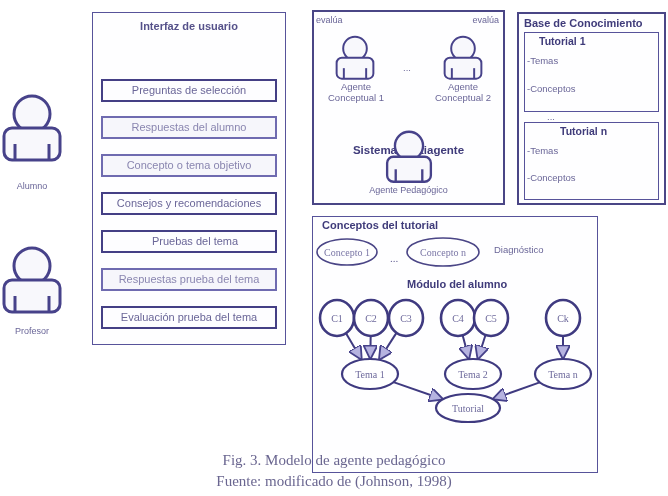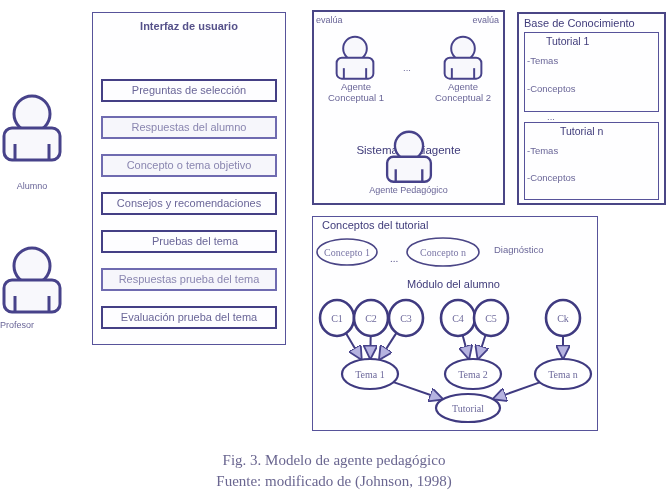--- a/index.html
+++ b/index.html
@@ -4,21 +4,21 @@
 <style>
   html, body { margin:0; padding:0; background:#ffffff; }
   body { width:668px; height:496px; position:relative; overflow:hidden;
          font-family:"Liberation Sans", sans-serif; color:#5a5590; }
   .abs { position:absolute; }
   .frame { position:absolute; border:2px solid #4a4686; box-sizing:border-box; background:#fefeff; }
   .frame.thin { border:1.5px solid #57539a; }
   .ui-item { position:absolute; left:8px; right:8px; height:23px; border:2.5px solid #443f85;
              box-sizing:border-box; text-align:center; font-size:11px; line-height:18px; color:#6a6698; background:#fdfdff; }
   .ui-item.light { border-color:#6f6bb0; border-style:solid; color:#8a86b0; background:#f6f6fb; }
-  .title { font-size:11.5px; font-weight:normal; color:#3f3b7a; }
+  .title { font-size:11.5px; font-weight:bold; color:#3f3b7a; }
   .small { font-size:9.5px; color:#6a6698; }
   .caption { font-family:"Liberation Serif", serif; font-size:15px; color:#6a6690; text-align:center; width:100%; }
   svg text { font-family:"Liberation Serif", serif; }
 </style>
 </head>
 <body>
 
 <svg width="0" height="0" style="position:absolute">
   <defs>
     <symbol id="person" viewBox="0 0 64 70">
@@ -33,21 +33,21 @@
 <div class="abs" style="left:0;top:92px;width:64px;">
   <svg width="64" height="70">
       <use href="#person"></use>
     </svg>
   <div class="small" style="text-align:center;font-size:9px;margin-top:15px;">Alumno</div>
 </div>
 <div class="abs" style="left:0;top:244px;width:64px;">
   <svg width="64" height="70">
       <use href="#person"></use>
     </svg>
-  <div class="small" style="font-size:9px;margin-top:2px;">Profesor</div>
+  <div class="small" style="text-align:center;font-size:9px;margin-top:8px;">Profesor</div>
 </div>
 
 <div class="frame thin" style="left:92px;top:12px;width:194px;height:333px;">
   <div class="title abs" style="left:0;right:0;top:7px;text-align:center;font-weight:bold;color:#55518a;font-size:11px;">Interfaz de usuario</div>
   <div class="ui-item" style="top:66px;">Preguntas de selección</div>
   <div class="ui-item light" style="top:103px;">Respuestas del alumno</div>
   <div class="ui-item light" style="top:141px;">Concepto o tema objetivo</div>
   <div class="ui-item" style="top:179px;">Consejos y recomendaciones</div>
   <div class="ui-item" style="top:217px;padding-left:12px;">Pruebas del tema</div>
   <div class="ui-item light" style="top:255px;">Respuestas prueba del tema</div>
@@ -75,33 +75,33 @@
   <div class="title abs" style="left:0;right:0;top:96px;text-align:center;margin-top:36px;">Sistema Multiagente</div>
   <svg class="abs" style="left:70px;top:116px;" width="50" height="56">
       <use href="#person"></use>
     </svg>
   <div class="small abs" style="left:0;right:0;top:173px;text-align:center;font-size:9px;">Agente Pedagógico</div>
 </div>
 
 <div class="frame" style="left:517px;top:12px;width:149px;height:193px;">
   <div class="title abs" style="left:5px;top:3px;font-size:11px;">Base de Conocimiento</div>
   <div class="frame thin" style="left:5px;top:18px;width:135px;height:80px;">
-    <div class="title abs" style="left:21px;top:2px;font-size:10.5px;">Tutorial 1</div>
+    <div class="title abs" style="left:14px;top:2px;font-size:10.5px;">Tutorial 1</div>
     <div class="small abs" style="left:2px;top:22px;">-Temas</div>
     <div class="small abs" style="left:2px;top:50px;">-Conceptos</div>
   </div>
   <div class="small abs" style="left:28px;top:97px;">...</div>
   <div class="frame thin" style="left:5px;top:108px;width:135px;height:78px;">
     <div class="title abs" style="left:3px;top:2px;font-size:10.5px;margin-left:32px;">Tutorial n</div>
     <div class="small abs" style="left:2px;top:22px;">-Temas</div>
     <div class="small abs" style="left:2px;top:49px;">-Conceptos</div>
   </div>
 </div>
 
-<div class="frame thin" style="left:312px;top:216px;width:286px;height:215px;">
+<div class="frame thin" style="left:312px;top:216px;width:286px;height:257px;">
   <div class="title abs" style="left:9px;top:2px;font-size:11px;">Conceptos del tutorial</div>
   <div class="small abs" style="left:181px;top:27px;font-size:9.5px;">Diagnóstico</div>
   <div class="title abs" style="left:94px;top:61px;font-size:11px;">Módulo del alumno</div>
   <svg class="abs" style="left:0;top:0;" width="286" height="215" id="graph">
     <defs>
       <marker id="arr" viewBox="0 0 10 10" refX="9" refY="5" markerWidth="7" markerHeight="7" orient="auto-start-reverse">
         <path d="M0,0 L10,5 L0,10 z" fill="#b6b3e0" stroke="#46418a" stroke-width="1.3"></path>
       </marker>
     </defs>
 

